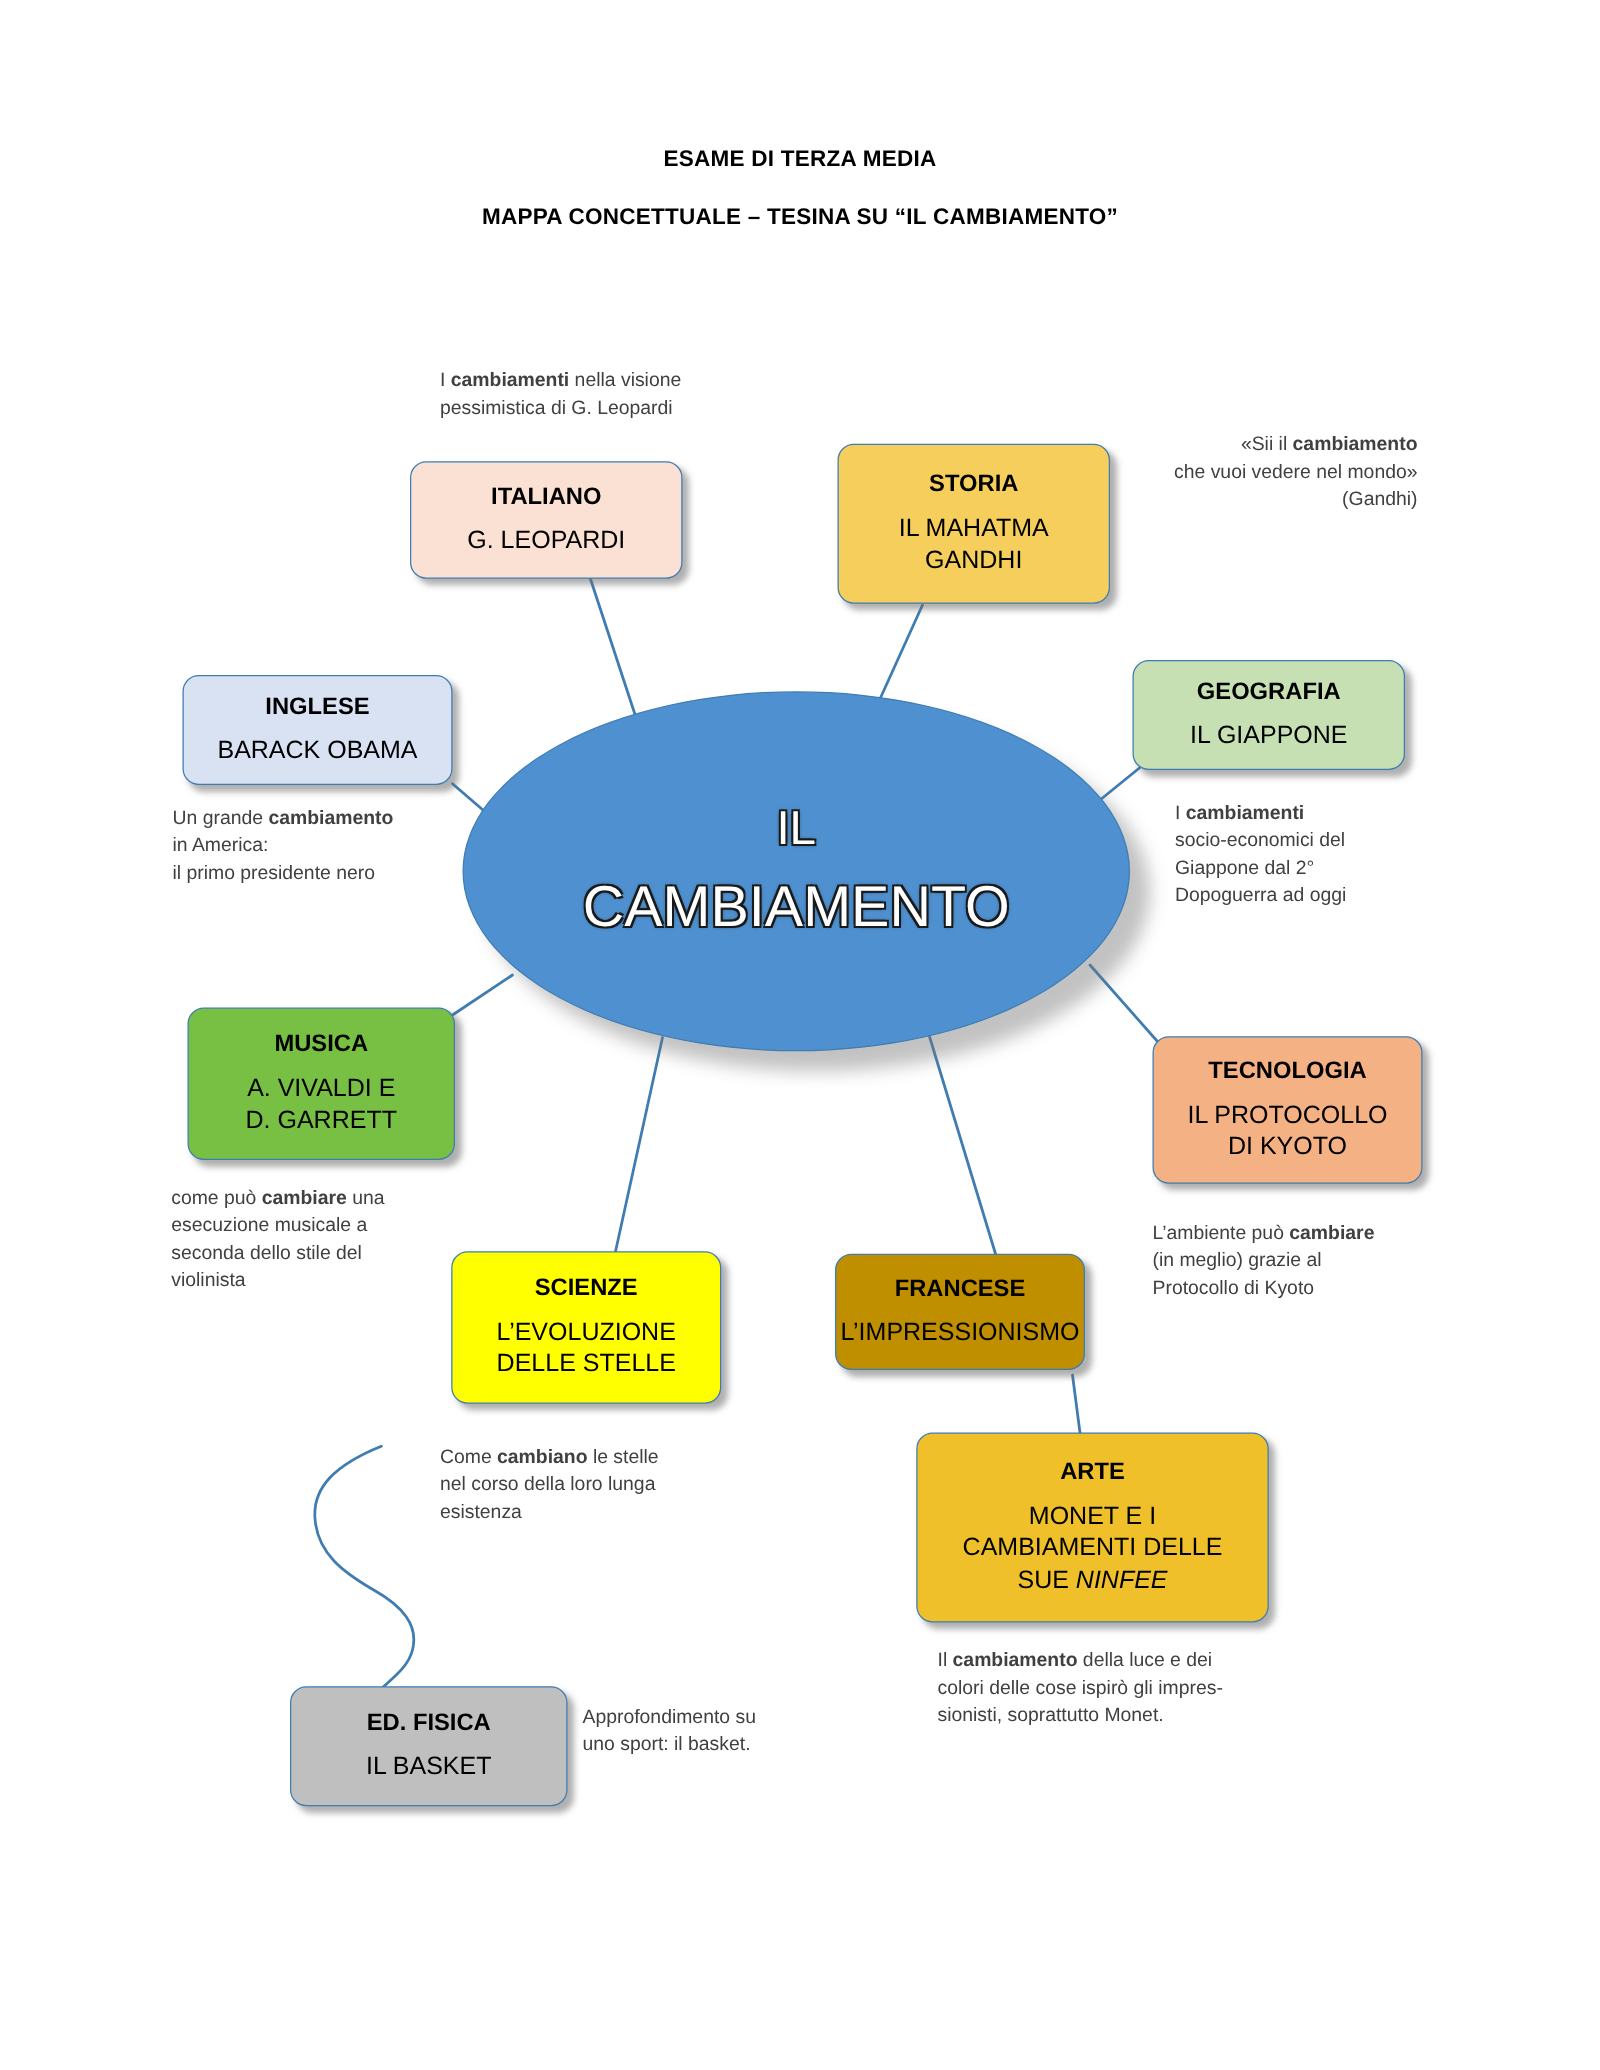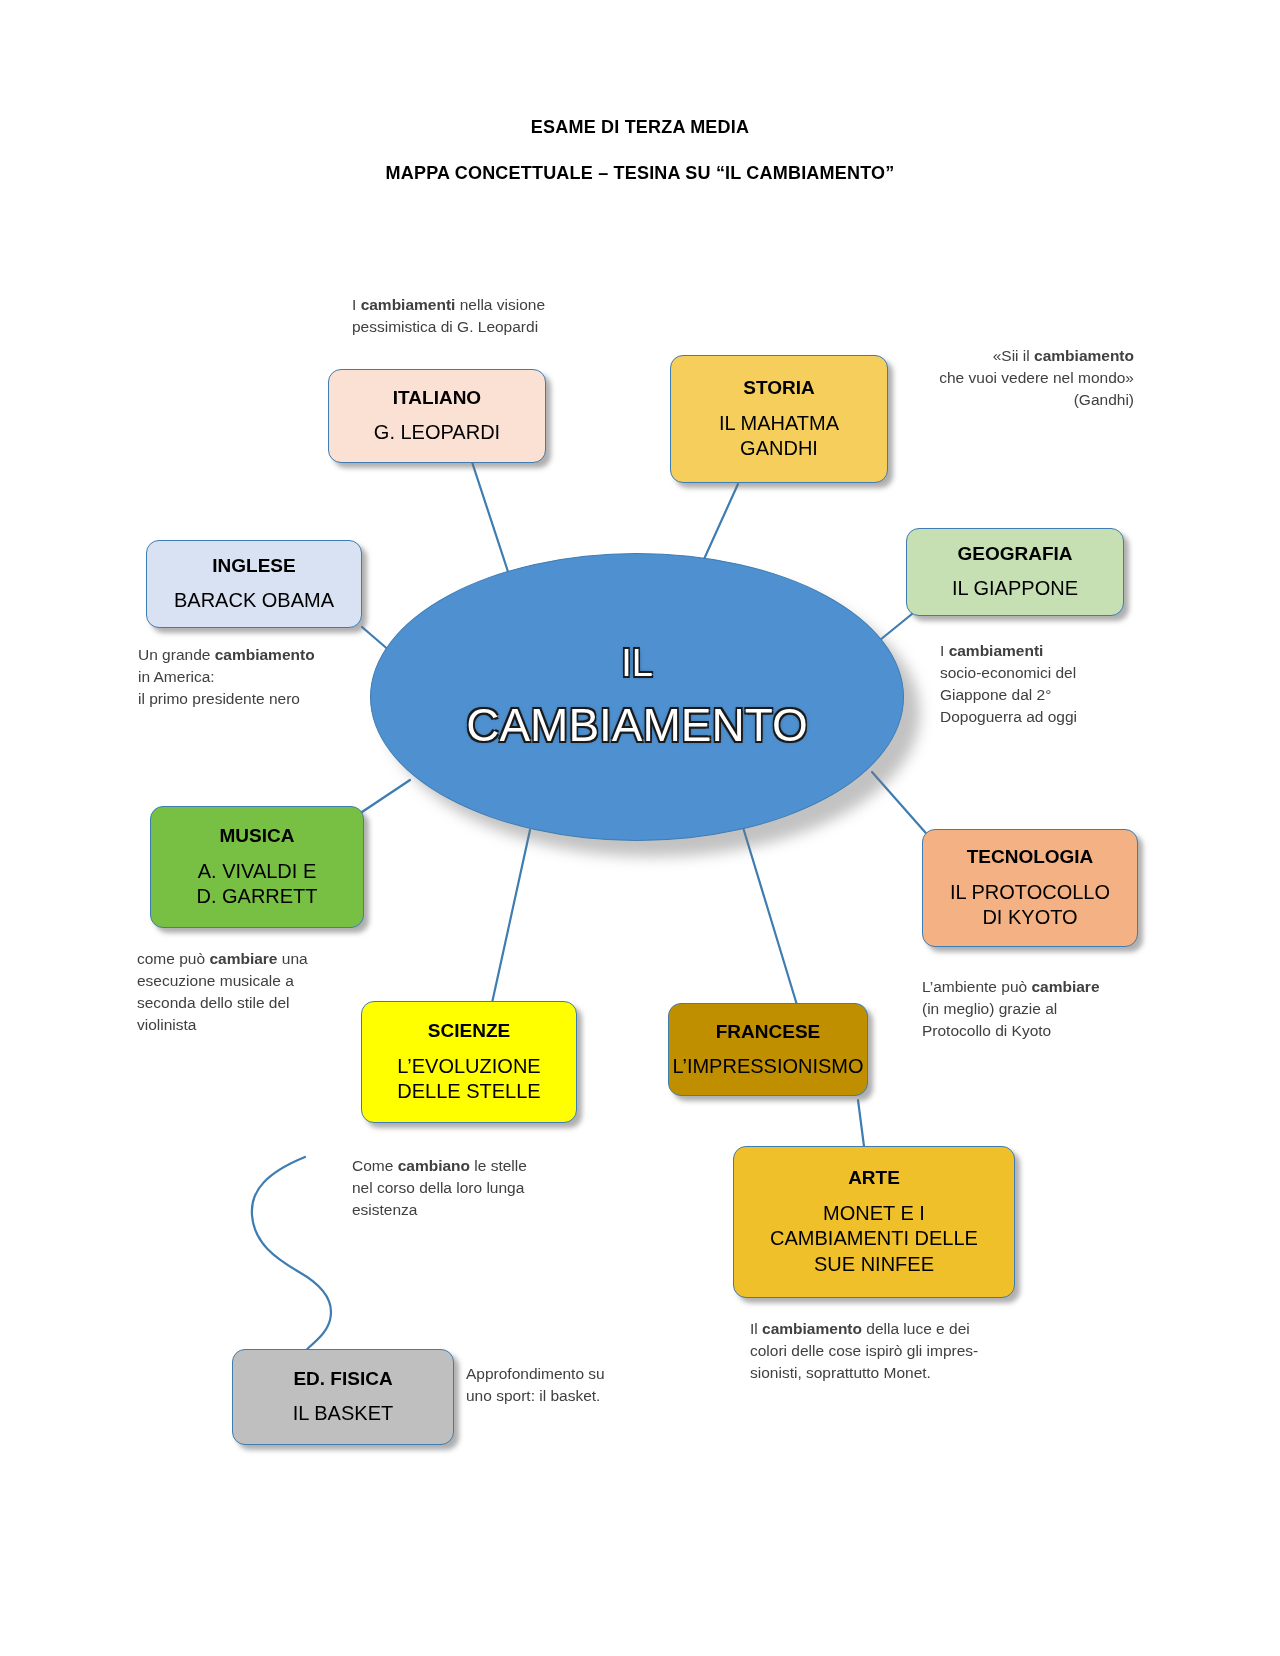--- a/index.html
+++ b/index.html
@@ -92,21 +92,21 @@
     font-weight: bold;
     font-size: 19px;
     color: #000;
     margin-bottom: 10px;
   }
   .node .topic {
     font-weight: normal;
     font-size: 20px;
     color: #000;
   }
-  .node .topic .it { }
+  .node .topic .it { font-style: italic; }
 
   
   .caption {
     position: absolute;
     font-size: 15.5px;
     line-height: 1.42;
     color: #404040;
   }
   .caption b { font-weight: bold; }
   .caption.right  { text-align: right; padding-left: 19px; }

